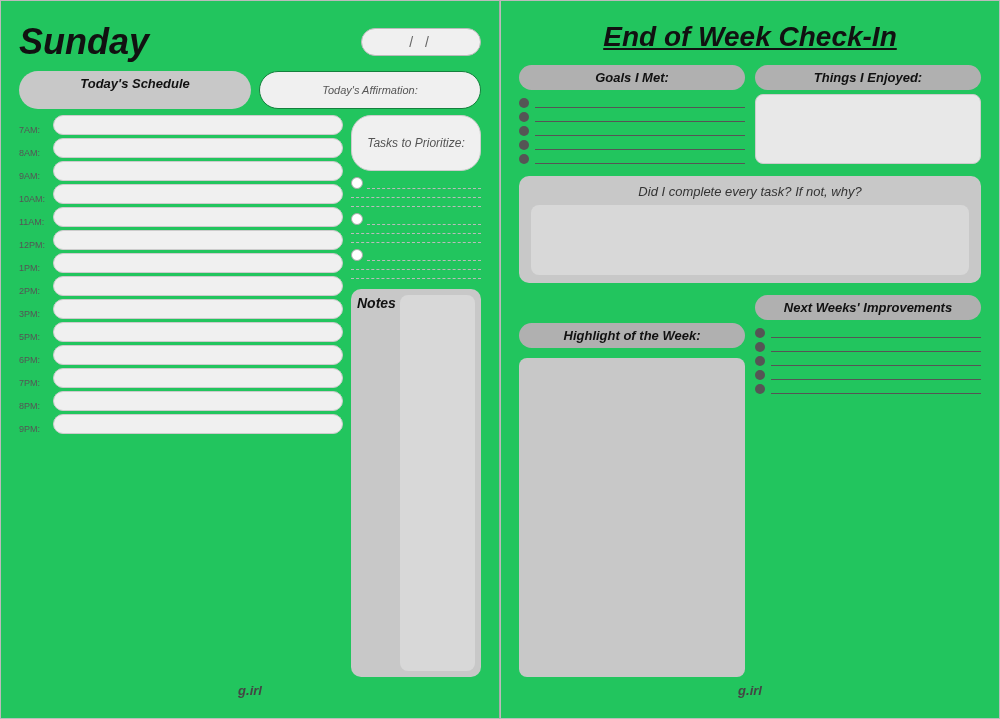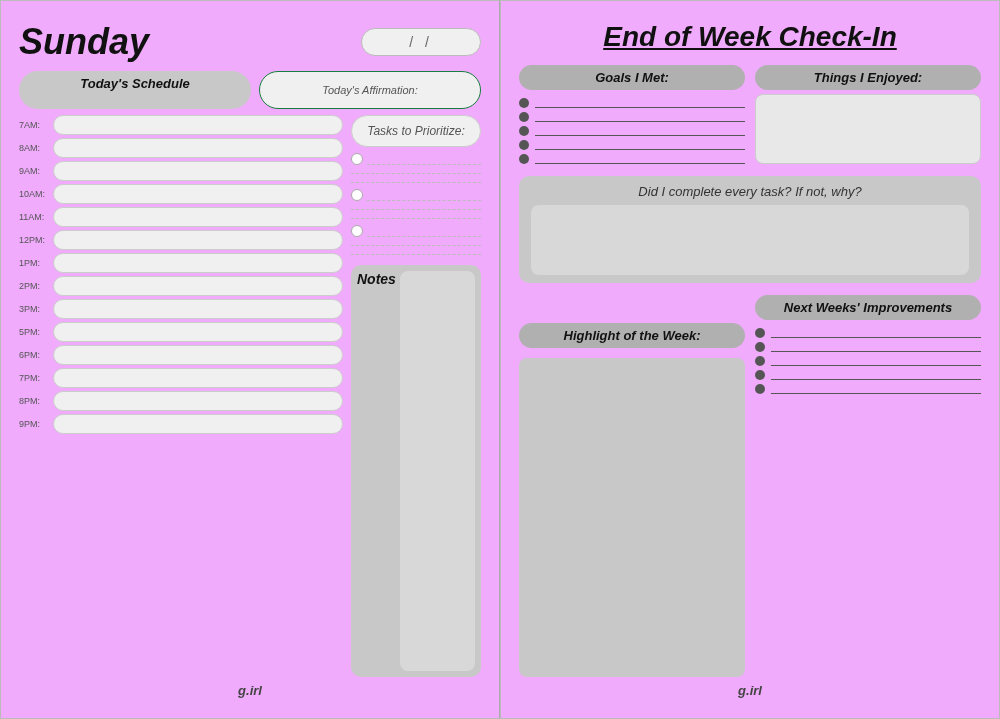--- a/index.html
+++ b/index.html
@@ -11,21 +11,21 @@
       min-height: 100vh;
       font-family: Arial, sans-serif;
     }
     .pages-container {
       display: flex;
       gap: 0;
       width: 1000px;
       height: 719px;
     }
     .page {
-      background: #f0abfc;
+      background: #22c55e;
       flex: 1;
       padding: 20px 18px;
       display: flex;
       flex-direction: column;
       border: 1px solid #bbb;
       overflow: hidden;
     }
     .page-left { border-right: 1px solid #aaa; }
 
     
@@ -87,21 +87,21 @@
       flex: 1;
     }
     .time-slots {
       display: flex;
       flex-direction: column;
       gap: 3px;
       flex: 1;
     }
     .time-slot {
       display: flex;
-      align-items: center;
+      align-items: flex-end;
       gap: 4px;
     }
     .time-label {
       font-size: 9px;
       color: #555;
       width: 30px;
       flex-shrink: 0;
     }
     .time-input-bar {
       background: #f0f0f0;
@@ -112,21 +112,21 @@
     }
     .right-column {
       width: 130px;
       display: flex;
       flex-direction: column;
       gap: 6px;
     }
     .tasks-label {
       background: #f0f0f0;
       border-radius: 20px;
-      padding: 8px 8px;
+      padding: 20px 8px;
       font-size: 12px;
       font-style: italic;
       color: #555;
       text-align: center;
       border: 1px solid #ccc;
     }
     .task-item {
       display: flex;
       align-items: center;
       gap: 4px;

